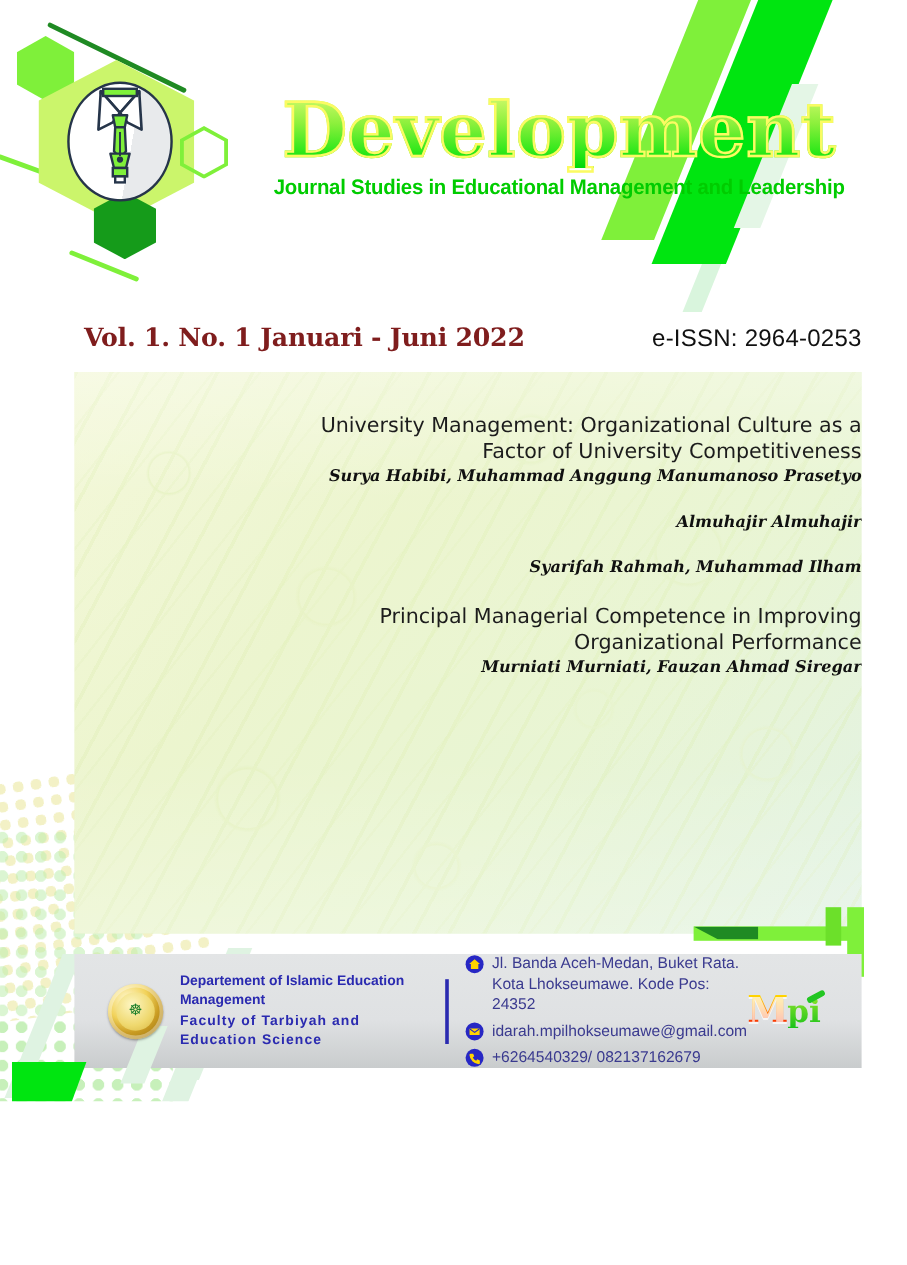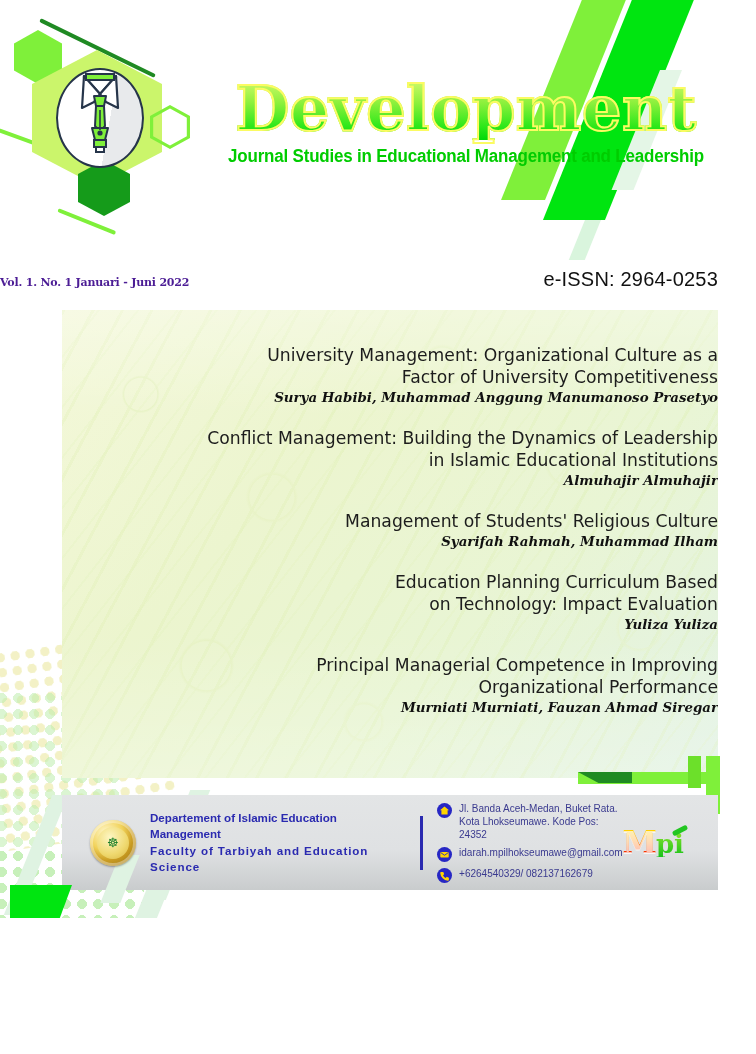--- a/index.html
+++ b/index.html
@@ -195,24 +195,25 @@
 
   
   .issue-row {
     position: absolute;
     left: 0; top: 268px;
     width: 756px;
     display: flex;
     align-items: baseline;
   }
   .vol-text {
+    margin-left: 70px;
     font-family: "DejaVu Serif", serif;
-    font-size: 11px;
+    font-size: 21px;
     font-weight: 700;
-    color: #4c1d95;
+    color: #7f1d1d;
     letter-spacing: -0.2px;
   }
   .eissn-text {
     margin-left: auto;
     margin-right: 38px;
     font-family: "Liberation Sans", sans-serif;
     font-size: 20px;
     font-weight: 400;
     color: #111111;
     letter-spacing: 0.2px;
@@ -360,21 +361,21 @@
   .c-icon {
     width: 15px; height: 15px; border-radius: 50%;
     background: #2727c4;
     flex: none;
     display: flex; align-items: center; justify-content: center;
     margin-top: 1px;
   }
   .c-icon svg { display: block; }
   .contact-text {
     font-family: "Liberation Sans", sans-serif;
-    font-size: 10px;
+    font-size: 13px;
     color: #3a3a8f;
     line-height: 1.3;
     white-space: pre-line;
     font-weight: 400;
   }
   .mpi-logo {
     margin-left: auto;
     margin-right: 34px;
     font-family: "DejaVu Serif", serif;
     font-weight: 700;
@@ -468,35 +469,27 @@
     <div class="batik-fade"></div>
     <div class="toc">
 
       <div class="entry">
         <div class="entry-title">University Management: Organizational Culture as a
 Factor of University Competitiveness</div>
         <div class="entry-authors">Surya Habibi, Muhammad Anggung Manumanoso Prasetyo</div>
       </div>
 
       <div class="entry">
-        <div class="entry-title">Conflict Management: Building the Dynamics of Leadership
-in Islamic Educational Institutions</div>
         <div class="entry-authors">Almuhajir Almuhajir</div>
       </div>
 
       <div class="entry">
-        <div class="entry-title">Management of Students' Religious Culture</div>
         <div class="entry-authors">Syarifah Rahmah, Muhammad Ilham</div>
       </div>
 
-      <div class="entry">
-        <div class="entry-title">Education Planning Curriculum Based
-on Technology: Impact Evaluation</div>
-        <div class="entry-authors">Yuliza Yuliza</div>
-      </div>
 
       <div class="entry">
         <div class="entry-title">Principal Managerial Competence in Improving
 Organizational Performance</div>
         <div class="entry-authors">Murniati Murniati, Fauzan Ahmad Siregar</div>
       </div>
 
     </div>
   </div>
 

